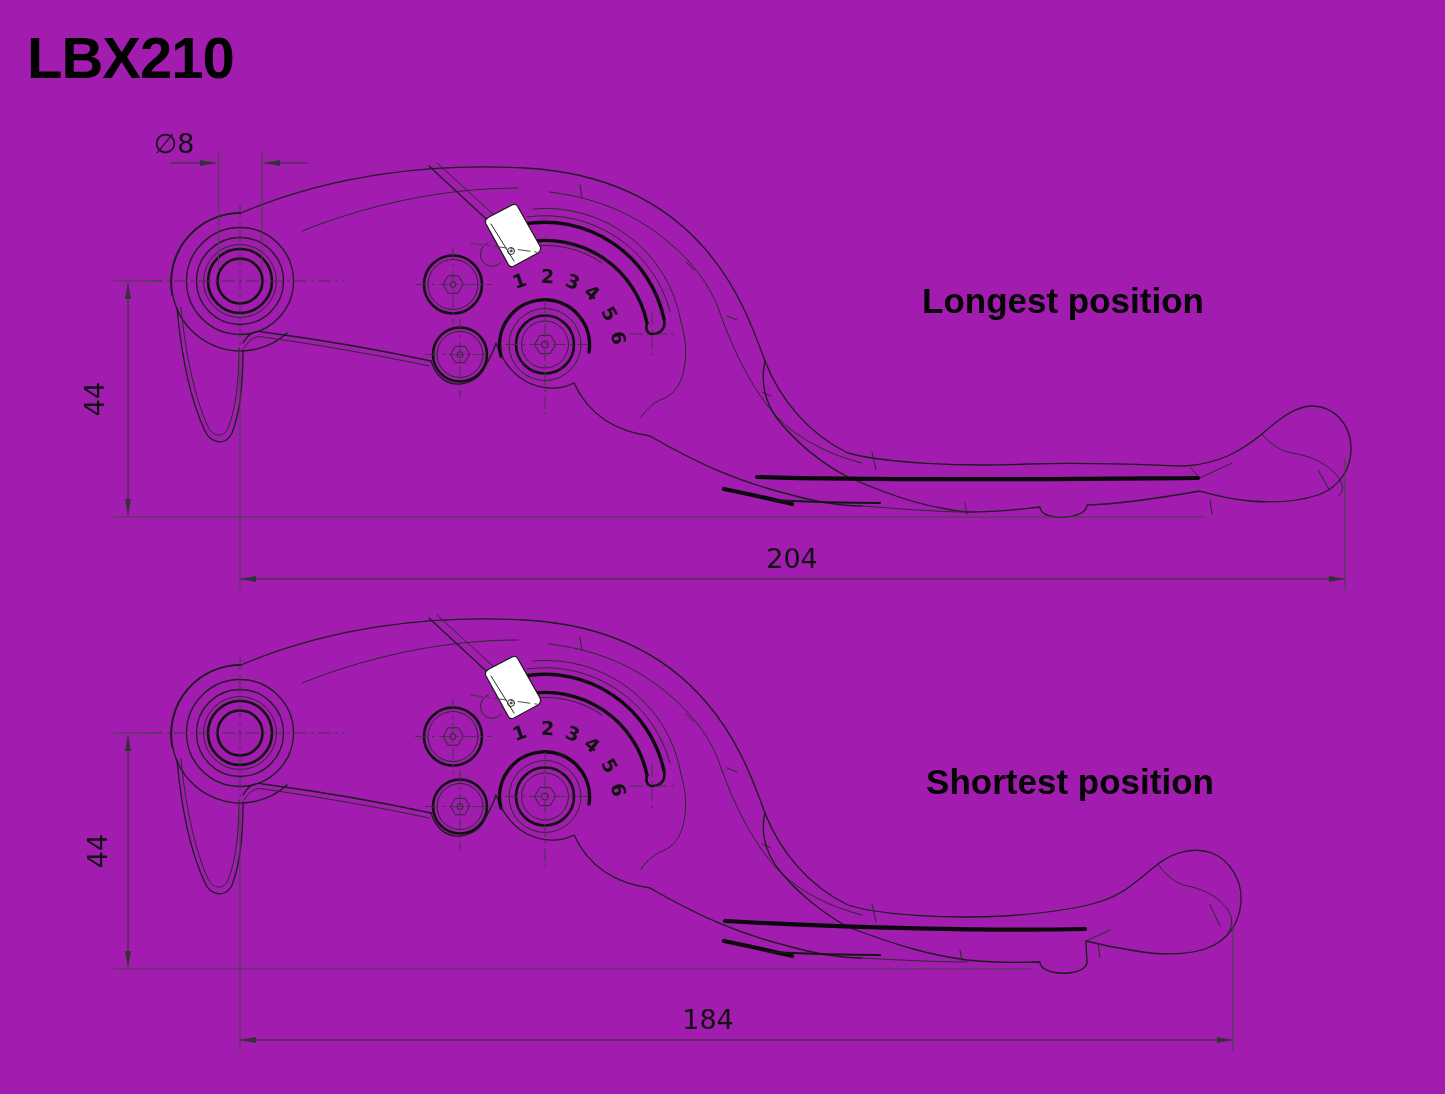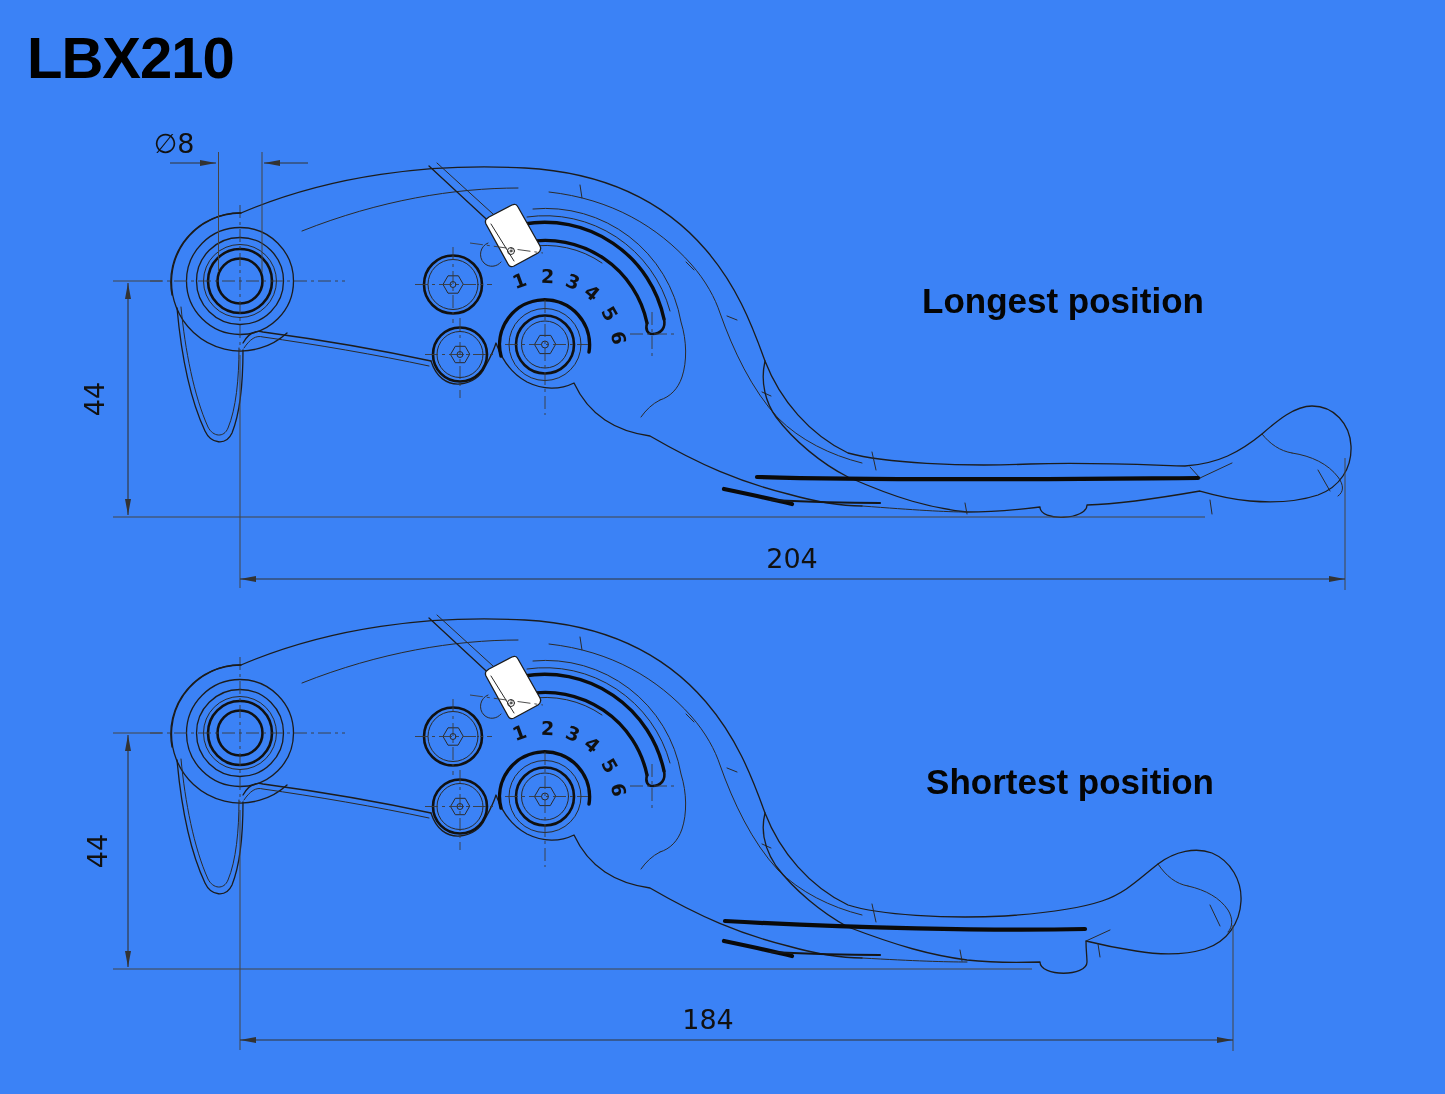--- a/index.html
+++ b/index.html
@@ -1,16 +1,16 @@
 <!DOCTYPE html>
 <html><head>
 <meta charset="utf-8">
 <style>
   html,body{margin:0;padding:0;background:#fff;}
-  .stage{width:1445px;height:1094px;position:relative;background:#3b82f6;overflow:hidden;}
+  .stage{width:1445px;height:1094px;position:relative;background:#a21caf;overflow:hidden;}
   svg{display:block;}
   .thin{fill:none;stroke:#1c1c1c;stroke-width:1.3;stroke-linecap:round;stroke-linejoin:round;}
   .hair{fill:none;stroke:#2a2a2a;stroke-width:1.0;stroke-linecap:round;}
   .med{fill:none;stroke:#111;stroke-width:2.6;stroke-linecap:round;}
   .bold{fill:none;stroke:#0c0c0c;stroke-width:3.4;stroke-linecap:round;}
   .thick{fill:none;stroke:#0a0a0a;stroke-width:4.2;stroke-linecap:round;}
   .semit{fill:none;stroke:#151515;stroke-width:2.2;stroke-linecap:round;}
   .cline{fill:none;stroke:#3a3a3a;stroke-width:0.9;stroke-dasharray:13 4 3 4;}
   .dim{fill:none;stroke:#333;stroke-width:1.1;}
   .ext{fill:none;stroke:#444;stroke-width:1.0;}

